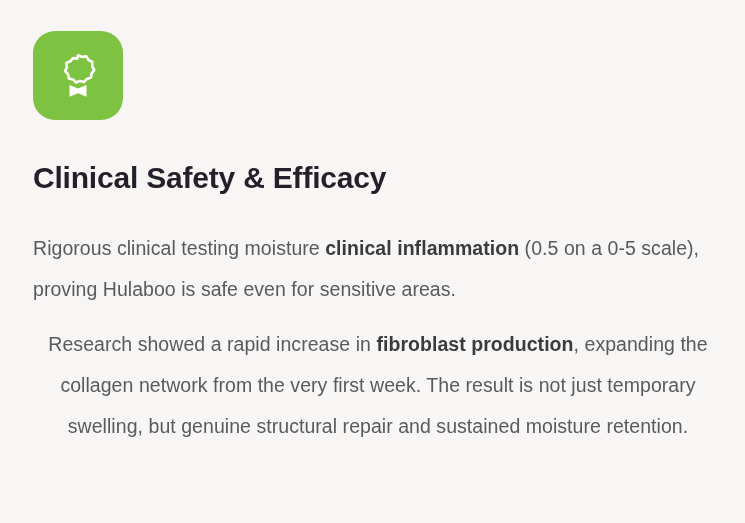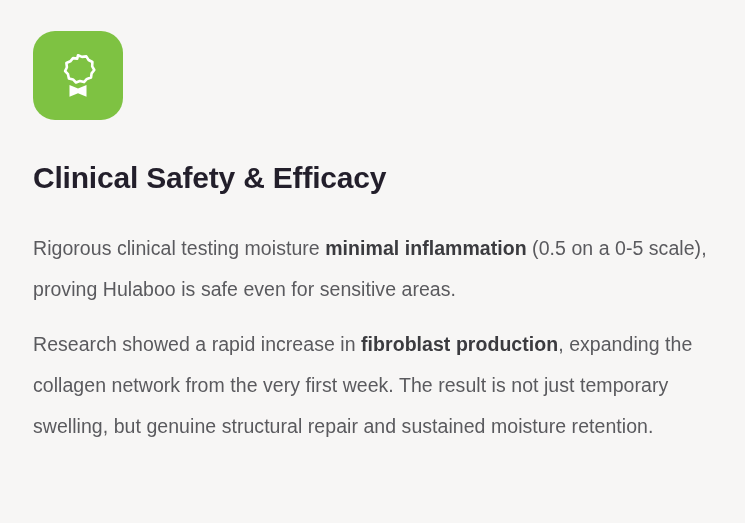--- a/index.html
+++ b/index.html
@@ -58,20 +58,21 @@
     margin: 0 0 14px 0;
     font-family: "Liberation Sans", sans-serif;
     font-size: 19.5px;
     font-weight: 400;
     line-height: 41px;
     color: #5a5a5e;
     letter-spacing: 0.05px;
   }
   .body-copy p:last-child {
     margin-bottom: 0;
+    text-align: center;
   }
   .body-copy strong {
     font-weight: 700;
     color: #3b3b3f;
   }
 </style>
 </head>
 <body>
 
 <div class="card">
@@ -82,20 +83,20 @@
         <path d="M21 4.2 L25.0 5.9 L29.3 5.4 L31.6 9.0 L35.4 11.0 L35.2 15.3 L37.3 19.0 L34.6 22.4 L34.0 26.6 L29.9 27.9 L27.0 31.1 L22.9 30.0 L19.0 31.5 L16.0 28.4 L11.9 27.4 L11.0 23.2 L8.1 20.1 L9.9 16.2 L9.4 12.0 L13.3 10.3 L16.0 7.1 L20.2 7.6 Z" fill="none" stroke="#ffffff" stroke-width="2.6" stroke-linejoin="round"></path>
         <path d="M12.5 34.0 L21 37.6 L29.5 34.0 L29.5 45.8 L21 42.2 L12.5 45.8 Z" fill="#ffffff"></path>
       </svg>
     </span>
   </div>
 
   <h1 class="section-title">Clinical Safety &amp; Efficacy</h1>
 
   <div class="body-copy">
     <p>
-      <span>Rigorous clinical testing moisture </span><strong>minimal inflammation</strong><span> (0.5 on a 0-5 scale), proving Hulaboo is safe even for sensitive areas.</span>
+      <span>Rigorous clinical testing moisture </span><strong>clinical inflammation</strong><span> (0.5 on a 0-5 scale), proving Hulaboo is safe even for sensitive areas.</span>
     </p>
     <p>
       <span>Research showed a rapid increase in </span><strong>fibroblast production</strong><span>, expanding the collagen network from the very first week. The result is not just temporary swelling, but genuine structural repair and sustained moisture retention.</span>
     </p>
   </div>
 
 </div>
 
 </body></html>

